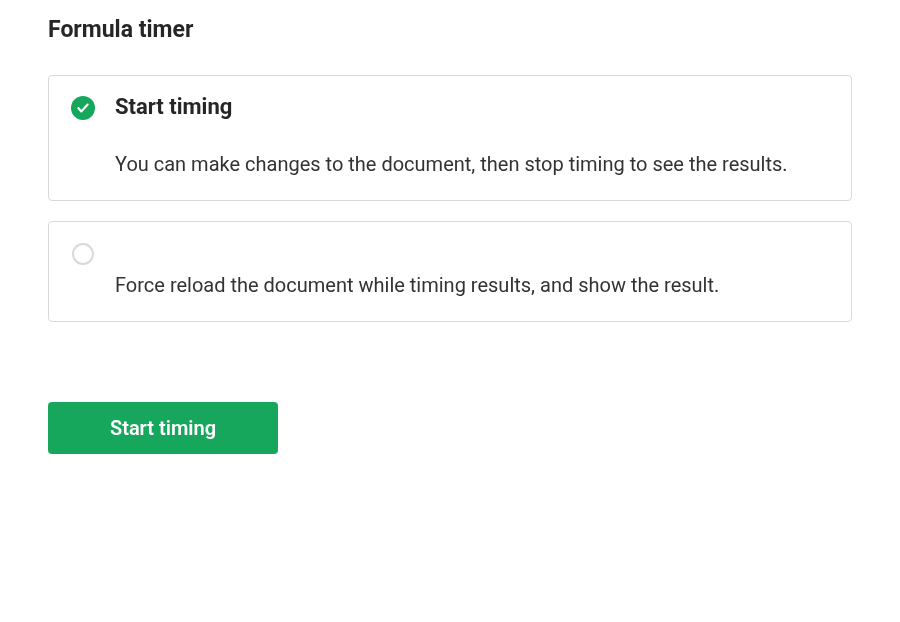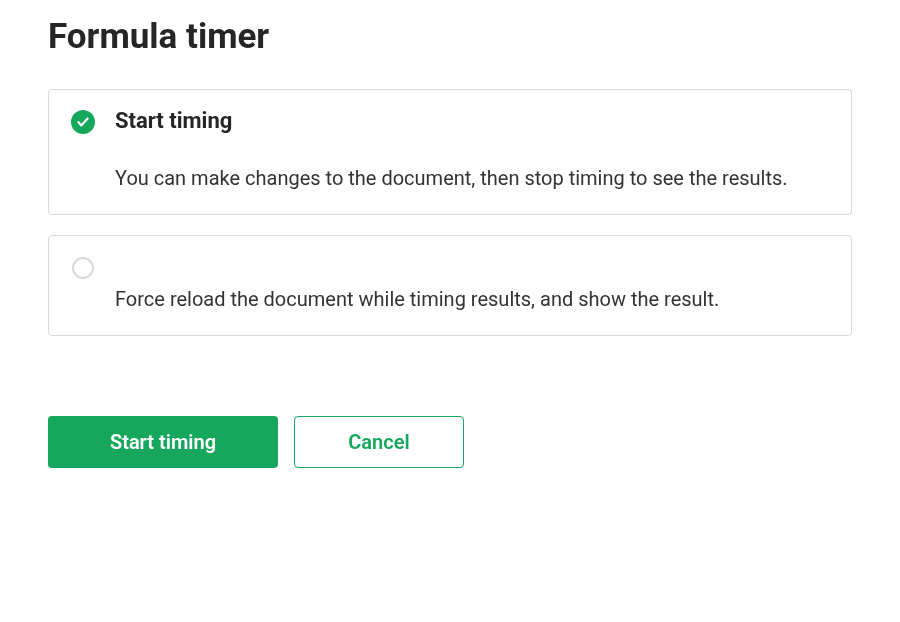--- a/index.html
+++ b/index.html
@@ -9,21 +9,21 @@
     }
     body {
       font-family: -apple-system, BlinkMacSystemFont, "Segoe UI", Roboto, Helvetica, Arial, sans-serif;
       width: 900px;
       height: 622px;
       background: #ffffff;
       color: #262626;
       padding: 16px 48px;
     }
     .page-title {
-      font-size: 35px;
+      font-size: 23px;
       font-weight: 700;
       color: #262626;
       margin-bottom: 32px;
     }
     .option-card {
       border: 1px solid #d9d9d9;
       border-radius: 4px;
       padding: 18px 22px 22px 22px;
       margin-bottom: 20px;
       display: flex;
@@ -129,14 +129,13 @@
   <div class="option-radio">
     <div class="radio-unselected"></div>
   </div>
   <div class="option-content">
     <div class="option-desc">Force reload the document while timing results, and show the result.</div>
   </div>
 </div>
 
 <div class="button-row">
   <button class="btn btn-primary">Start timing</button>
-  <button class="btn btn-secondary">Cancel</button>
 </div>
 
 </body></html>

